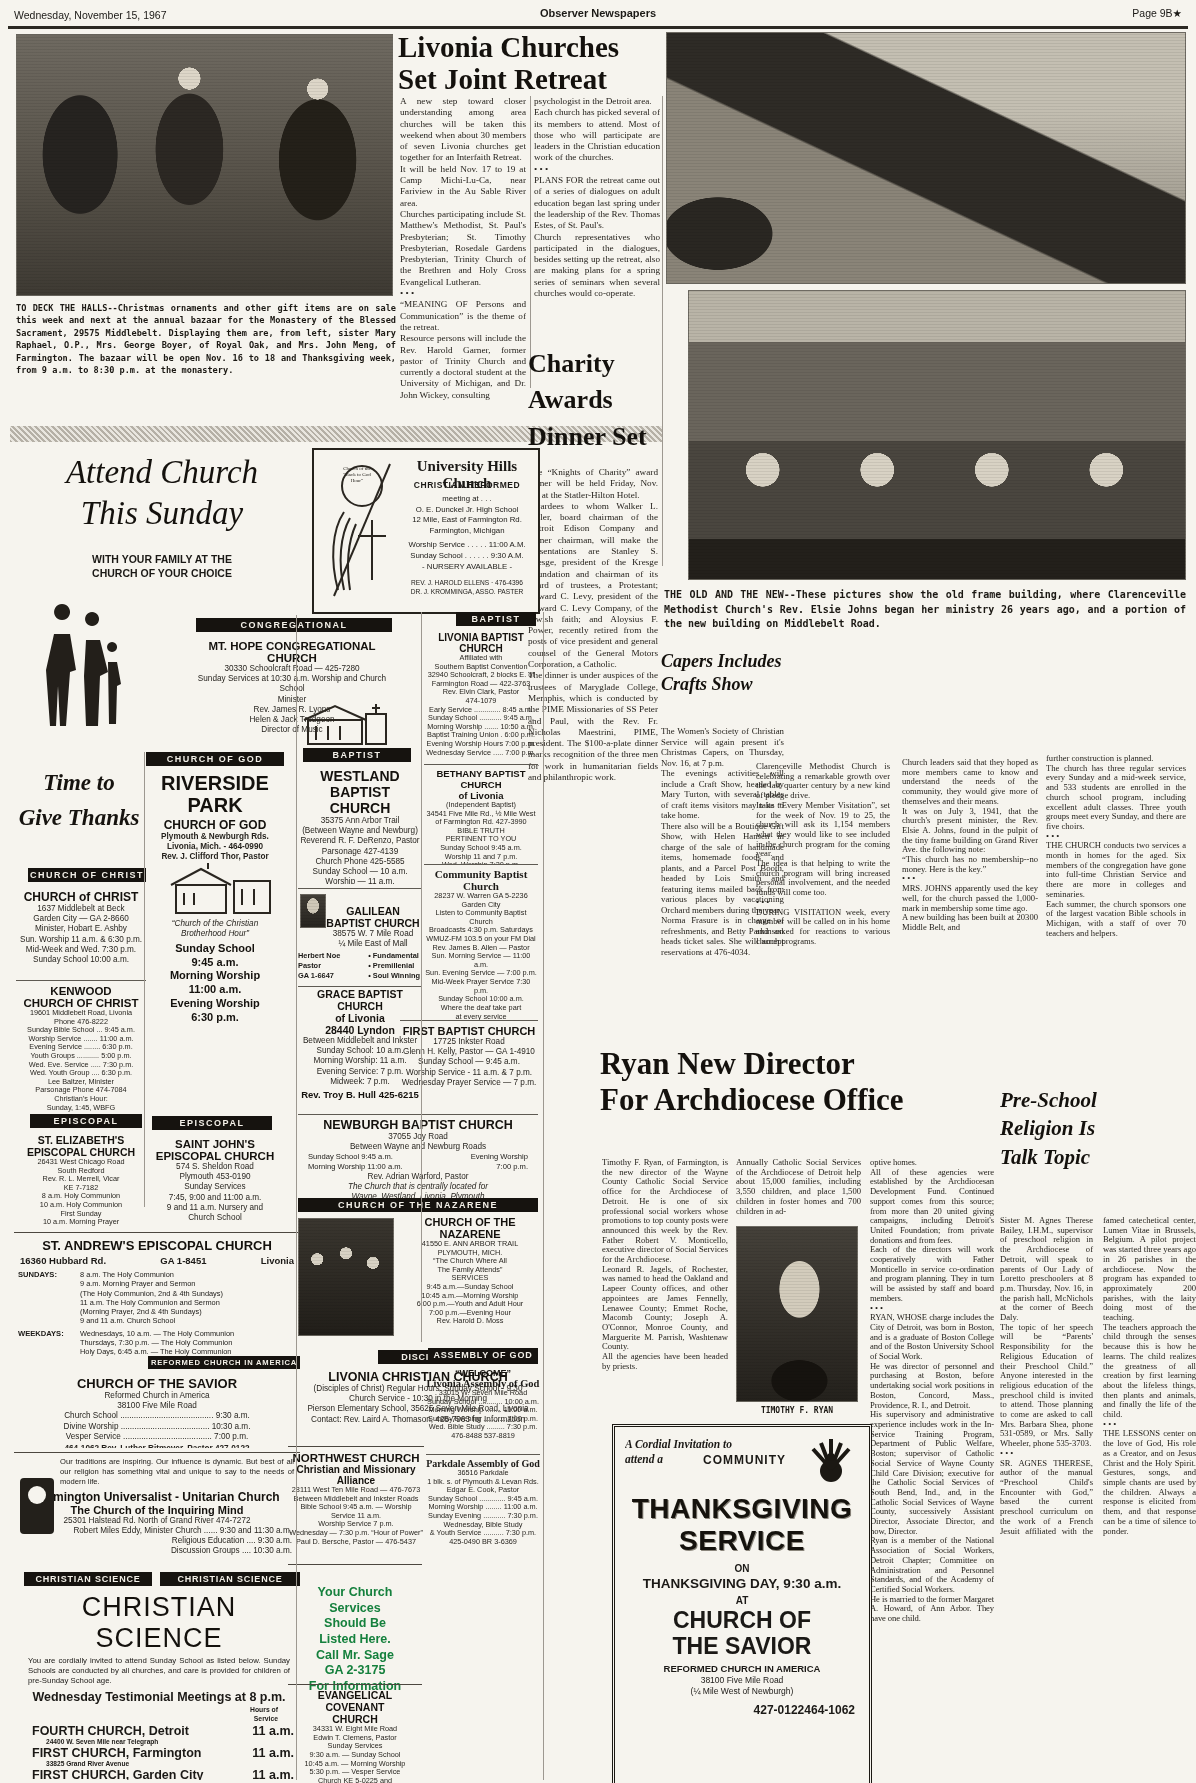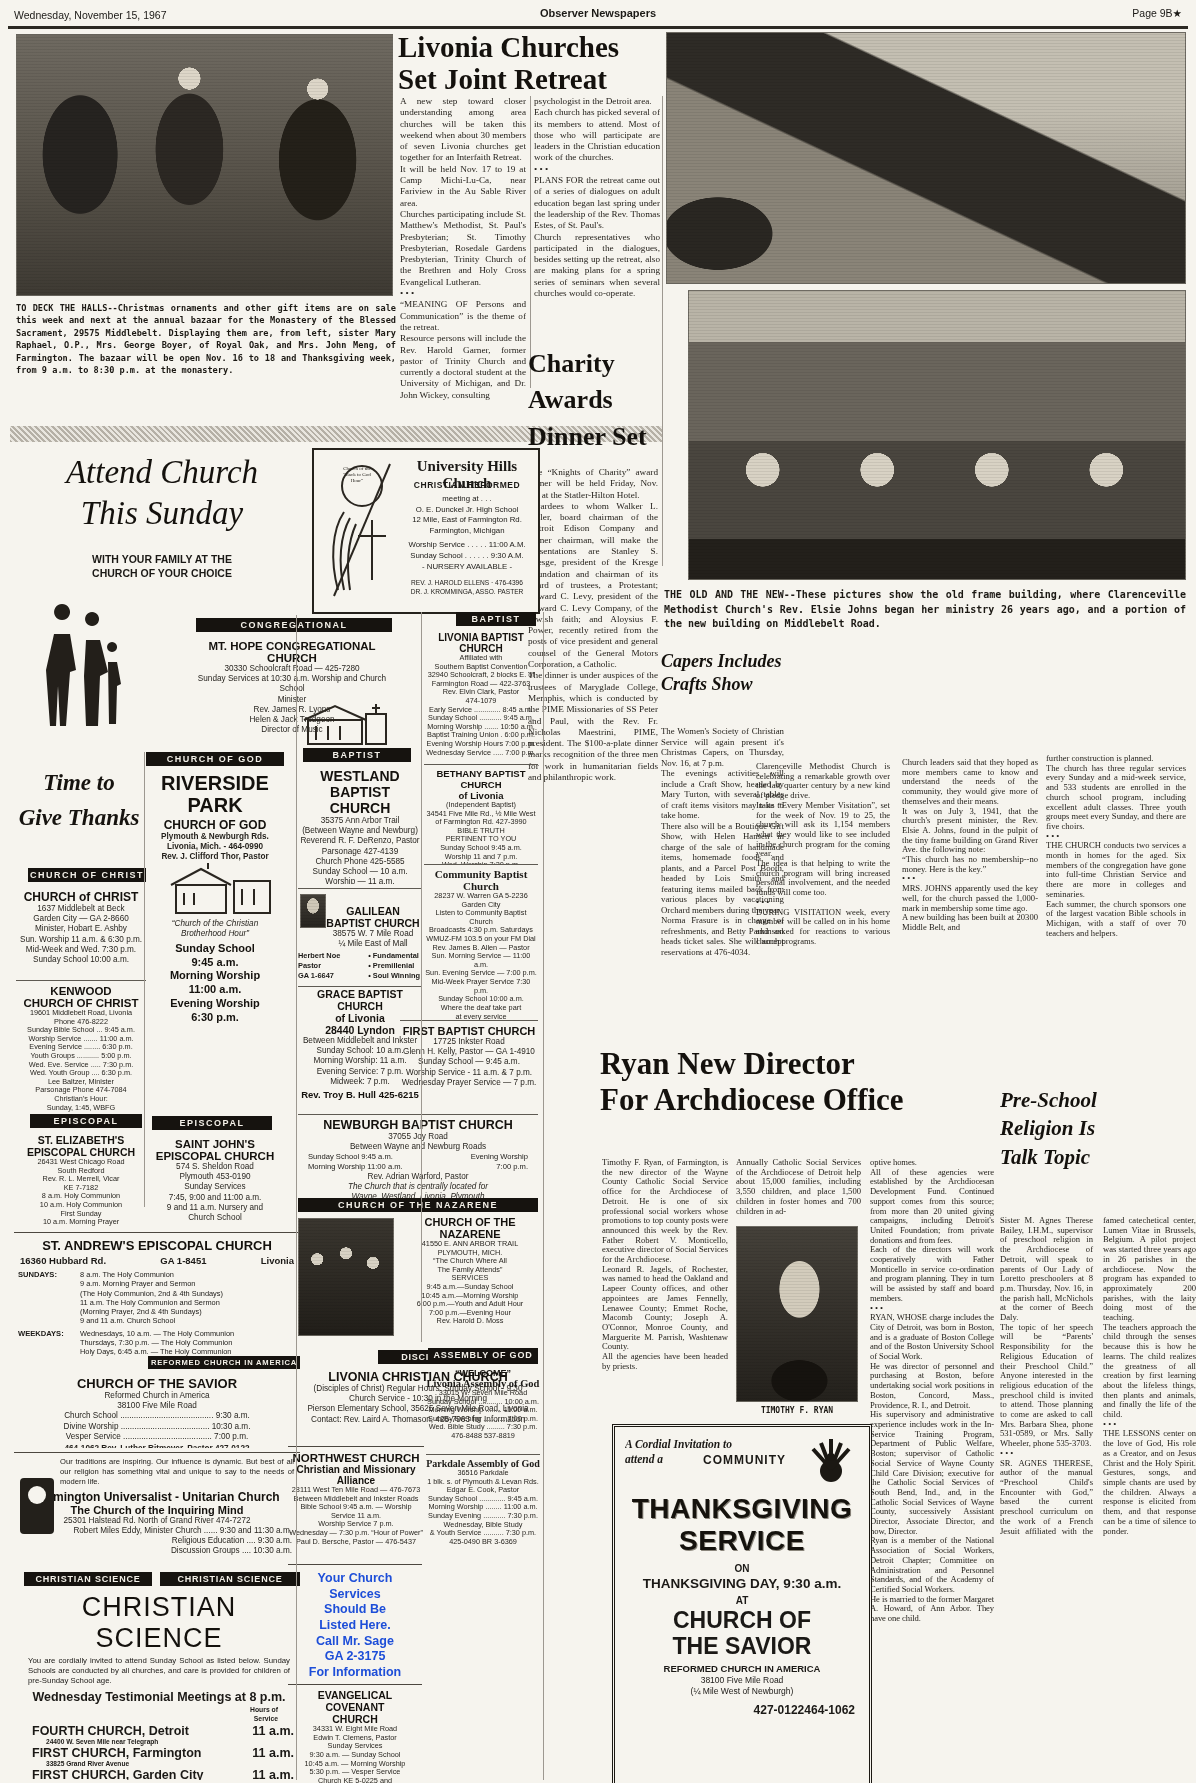--- a/index.html
+++ b/index.html
@@ -512,21 +512,21 @@
   <div class="abs" style="left:288px;top:1446px;width:136px;height:112px;border-top:1.5px solid #4c473f;padding-top:5px;">
     <div class="nm" style="font-size:11.5px;">NORTHWEST CHURCH</div>
     <div class="nm" style="font-size:10px;">Christian and Missionary Alliance</div>
     <div class="ln lnsm">28111 West Ten Mile Road — 476-7673
 Between Middlebelt and Inkster Roads
 Bible School 9:45 a.m. — Worship Service 11 a.m.
 Worship Service 7 p.m.
 Wednesday — 7:30 p.m. “Hour of Power”
 Paul D. Bersche, Pastor — 476-5437</div>
   </div>
-  <div class="abs c pl" style="left:288px;top:1564px;width:134px;height:114px;border-top:1.5px solid #4c473f;padding-top:6px;font-family:'Liberation Sans',sans-serif;font-size:12.5px;font-weight:bold;line-height:1.25;color:#1d4ed8;">Your Church
+  <div class="abs c pl" style="left:288px;top:1564px;width:134px;height:114px;border-top:1.5px solid #4c473f;padding-top:20px;font-family:'Liberation Sans',sans-serif;font-size:12.5px;font-weight:bold;line-height:1.25;color:#15803d;">Your Church
 Services
 Should Be
 Listed Here.
 Call Mr. Sage
 GA 2-3175
 For Information</div>
   <div class="abs" style="left:288px;top:1684px;width:134px;height:97px;border-top:1.5px solid #4c473f;padding-top:4px;">
     <div class="nm pl" style="font-size:10.5px;line-height:1.15;">EVANGELICAL
 COVENANT
 CHURCH</div>

